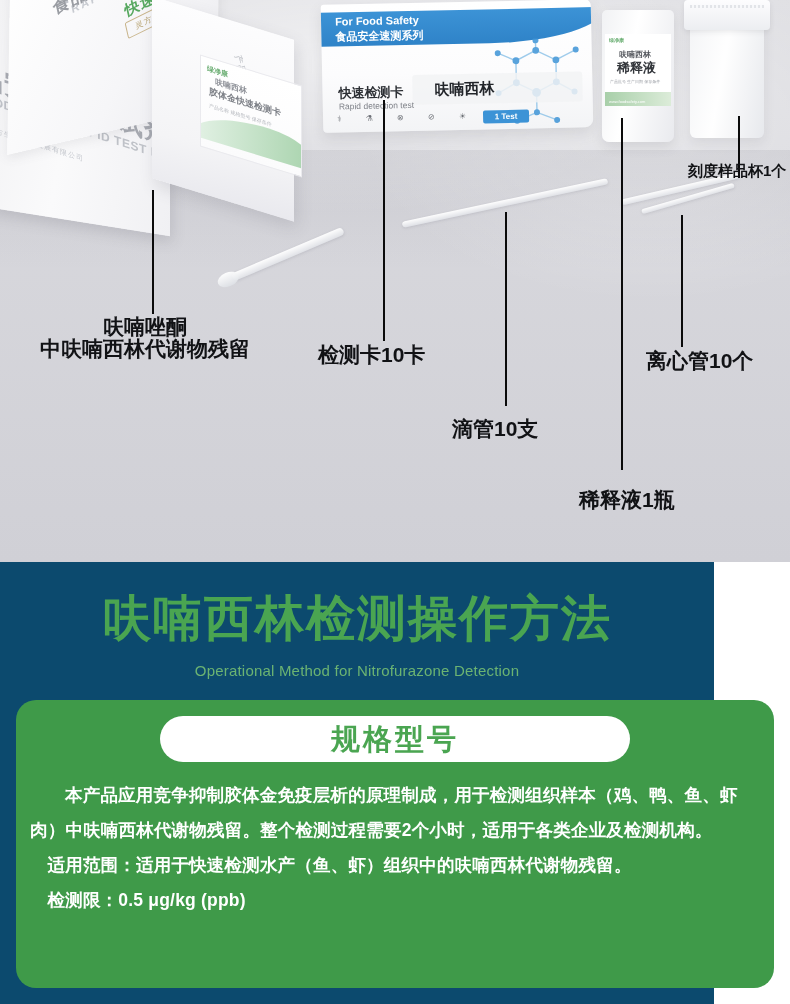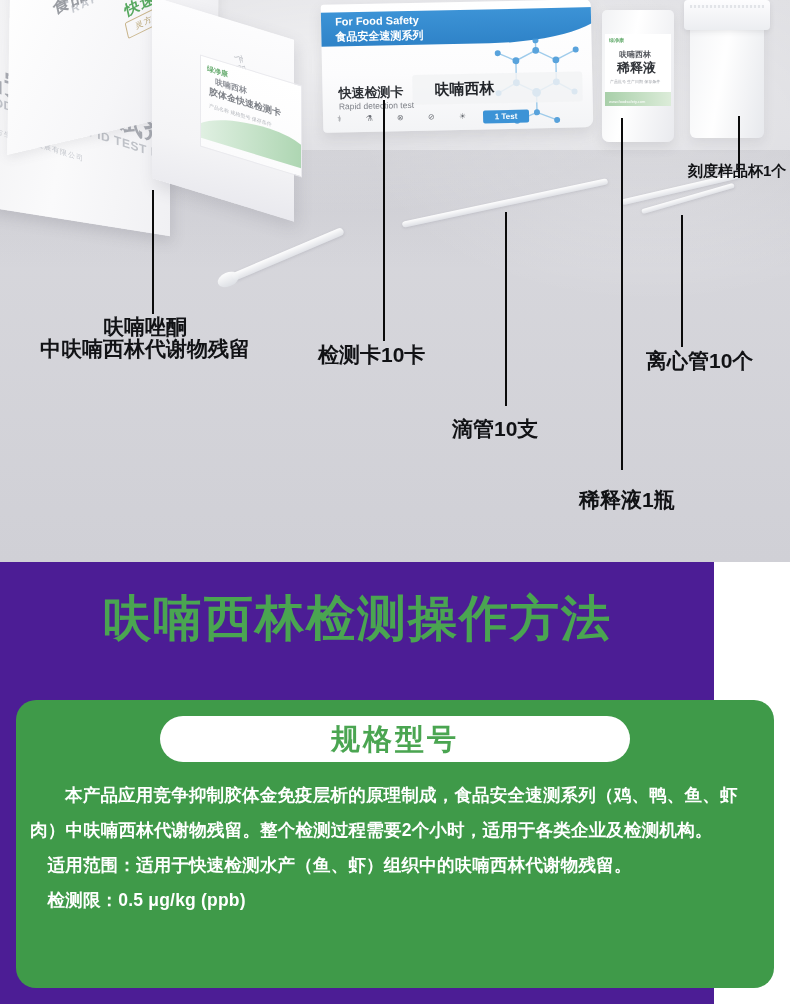--- a/index.html
+++ b/index.html
@@ -333,21 +333,21 @@
   }
   .callout.two-line { text-align: center; }
   .callout .l1 { display: block; }
   .callout .l2 { display: block; }
 
   
   #method-section {
     position: absolute;
     left: 0; top: 562px;
     width: 714px; height: 442px;
-    background: #4c1d95;
+    background: #0c4a6e;
   }
   #method-title {
     position: absolute;
     left: 0; right: 0; top: 24px;
     text-align: center;
     font-size: 49px;
     font-weight: bold;
     color: #4aa551;
     letter-spacing: 2px;
   }
@@ -520,22 +520,23 @@
   <div class="callout" style="left:646px; top:350px;">
     <span class="l1">离心管10个</span>
   </div>
   <div class="callout" style="left:688px; top:160px; font-size:15px;">
     <span class="l1">刻度样品杯1个</span>
   </div>
 </div>
 
 <div id="method-section">
   <div id="method-title">呋喃西林检测操作方法</div>
+  <div id="method-subtitle">Operational Method for Nitrofurazone Detection</div>
 
   <div id="principle-panel">
     <div id="principle-badge">规格型号</div>
     <div id="principle-body">
-      <p class="indent">本产品应用竞争抑制胶体金免疫层析的原理制成，食品安全速测系列（鸡、鸭、鱼、虾肉）中呋喃西林代谢物残留。整个检测过程需要2个小时，适用于各类企业及检测机构。</p>
+      <p class="indent">本产品应用竞争抑制胶体金免疫层析的原理制成，用于检测组织样本（鸡、鸭、鱼、虾肉）中呋喃西林代谢物残留。整个检测过程需要2个小时，适用于各类企业及检测机构。</p>
       <p class="sub">适用范围：适用于快速检测水产（鱼、虾）组织中的呋喃西林代谢物残留。</p>
       <p class="sub">检测限：0.5 μg/kg (ppb)</p>
     </div>
   </div>
 </div>
 
 </body></html>

